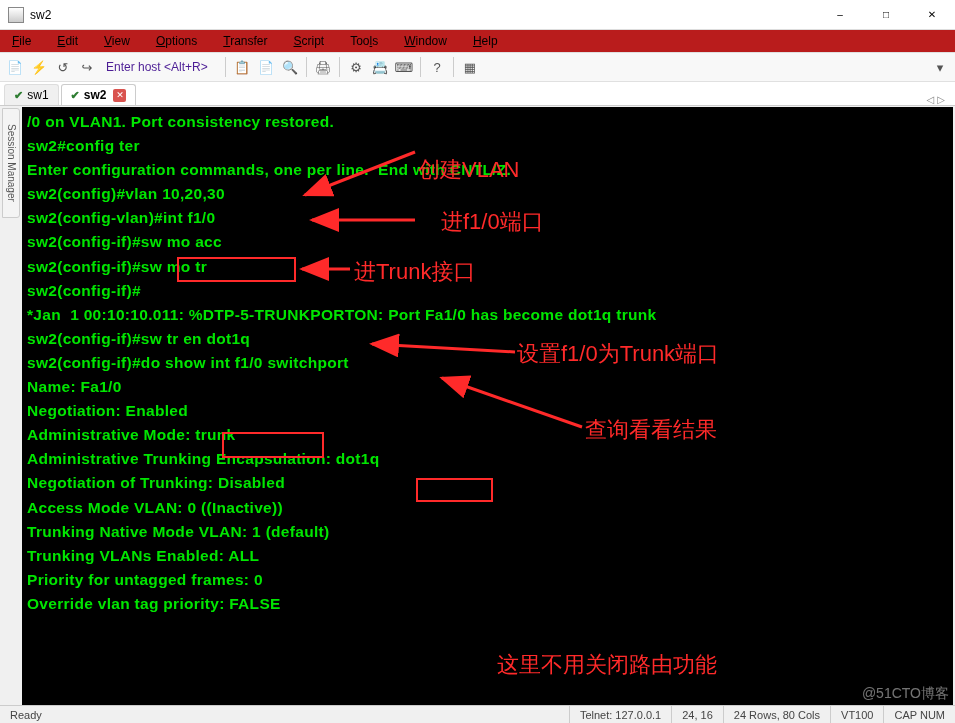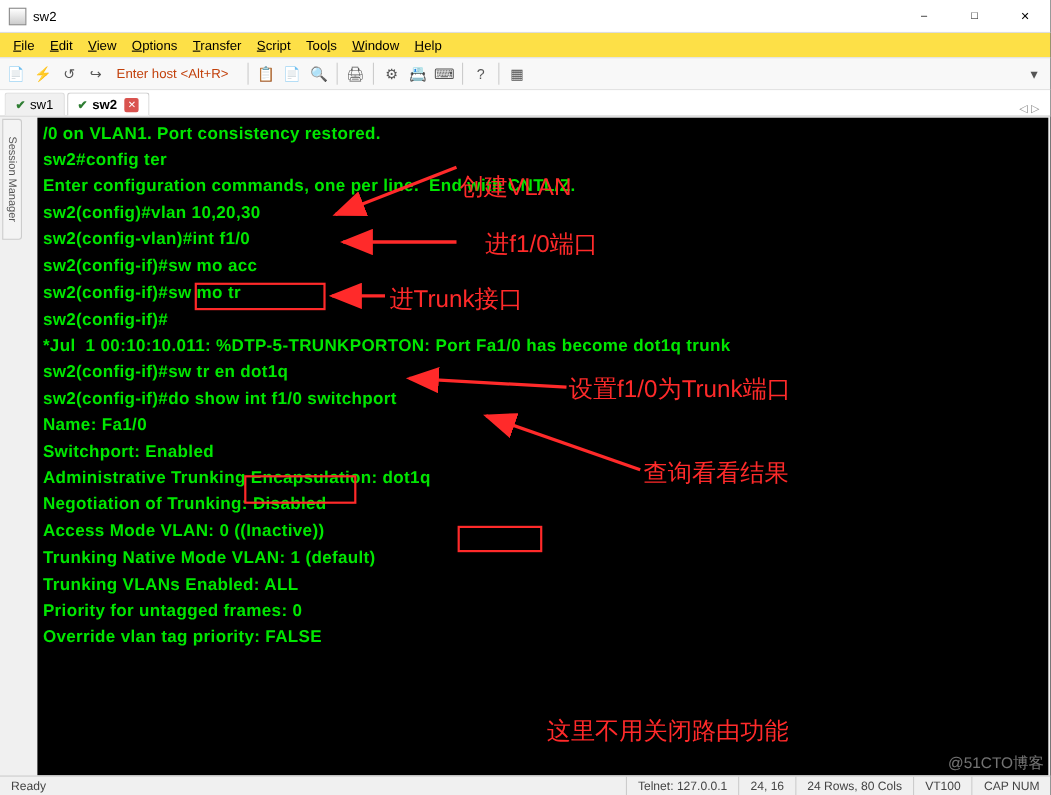--- a/index.html
+++ b/index.html
@@ -2,36 +2,36 @@
 <html><head>
 <meta charset="utf-8">
 <style>
   * { margin:0; padding:0; box-sizing:border-box; font-family: "Segoe UI", Tahoma, sans-serif; }
   body { width:955px; height:723px; background:#f0f0f0; position:relative; overflow:hidden; font-size:12px; }
   .titlebar { height:30px; background:#fff; display:flex; align-items:center; border-bottom:1px solid #ddd; }
   .titlebar .icon { width:16px; height:16px; margin:0 6px 0 8px; border:1px solid #888; background:linear-gradient(#fff,#ccc); }
   .titlebar .title { flex:0 0 auto; font-size:12px; }
   .titlebar .spacer { flex:1; }
   .winbtn { width:46px; height:30px; display:flex; align-items:center; justify-content:center; font-family: "Segoe MDL2 Assets", sans-serif; font-size:10px; }
-  .menubar { height:22px; background:#fde047; display:flex; align-items:center; padding:0 6px; gap:2px; font-size:12px; }
+  .menubar { height:22px; background:#b91c1c; display:flex; align-items:center; padding:0 6px; gap:14px; font-size:12px; }
   .menubar span { padding:2px 6px; }
   .menubar span u { text-decoration:underline; }
   .toolbar { height:30px; background:#f8f8f8; border-top:1px solid #e0e0e0; border-bottom:1px solid #e0e0e0; display:flex; align-items:center; padding:0 4px; gap:2px; }
   .tbtn { width:22px; height:22px; display:flex; align-items:center; justify-content:center; color:#555; border-radius:2px; font-size:13px; }
   .tsep { width:1px; height:20px; background:#ccc; margin:0 3px; }
-  .hostentry { color:#c2410c; font-size:12px; padding:0 6px; min-width:120px; }
+  .hostentry { color:#4c1d95; font-size:12px; padding:0 6px; min-width:120px; }
   .toolbar .rightdrop { margin-left:auto; }
   .tabbar { height:24px; background:#fff; border-bottom:1px solid #ccc; display:flex; align-items:flex-end; padding:0 4px; }
   .tab { display:flex; align-items:center; gap:4px; padding:3px 9px; font-size:12px; border:1px solid #ccc; border-bottom:none; margin-right:2px; background:#fff; border-radius:3px 3px 0 0; }
   .tab.inactive { background:#f0f0f0; border-color:#ddd; }
   .tab .chk { color:#2e7d32; font-weight:bold; font-size:11px; }
   .tab .closex { width:13px; height:13px; background:#d9534f; color:#fff; font-size:9px; display:flex; align-items:center; justify-content:center; margin-left:3px; border-radius:2px; }
   .tabnav { margin-left:auto; display:flex; gap:3px; color:#888; font-size:10px; padding-right:6px; }
   .sessmgr { position:absolute; left:2px; top:108px; width:18px; height:110px; background:#f4f4f4; border:1px solid #ccc; writing-mode:vertical-rl; text-orientation:mixed; font-size:10px; display:flex; align-items:center; justify-content:center; color:#555; border-radius:0 3px 3px 0; }
-  .terminal { position:absolute; left:22px; right:2px; top:107px; bottom:18px; background:#000; overflow:hidden; padding:3px 5px; font-family: "Consolas","Courier New",monospace; font-size:15.5px; line-height:24.1px; color:#00e600; font-weight:bold; letter-spacing:0.3px;margin-left:12px; }
+  .terminal { position:absolute; left:22px; right:2px; top:107px; bottom:18px; background:#000; overflow:hidden; padding:3px 5px; font-family: "Consolas","Courier New",monospace; font-size:15.5px; line-height:24.1px; color:#00e600; font-weight:bold; letter-spacing:0.3px; }
   .terminal .line { white-space:pre; position:relative; }
   .statusbar { position:absolute; left:0; right:0; bottom:0; height:18px; background:#f0f0f0; border-top:1px solid #ccc; display:flex; font-size:11px; color:#444; }
   .statusbar .cell { padding:0 10px; border-left:1px solid #ccc; height:100%; display:flex; align-items:center; }
   .statusbar .cell:first-child { border-left:none; flex:0 0 auto; }
   .statusbar .grow { flex:1; }
   .annot { position:absolute; color:#ff2a2a; font-family:"Microsoft YaHei","SimHei",sans-serif; font-size:22px; font-weight:500; pointer-events:none; z-index:30; }
   .redbox { position:absolute; border:2px solid #ff2a2a; pointer-events:none; z-index:25; }
   svg.arrow { position:absolute; pointer-events:none; z-index:28; }
   .watermark { position:absolute; right:6px; bottom:20px; color:rgba(255,255,255,0.45); font-size:14px; font-family:"Microsoft YaHei",sans-serif; z-index:40;text-align:center; }
 </style>
@@ -102,25 +102,26 @@
 
 <div class="terminal" id="term">
     <div class="line">/0 on VLAN1. Port consistency restored.</div>
     <div class="line">sw2#config ter</div>
     <div class="line">Enter configuration commands, one per line.  End with CNTL/Z.</div>
     <div class="line">sw2(config)#vlan 10,20,30</div>
     <div class="line">sw2(config-vlan)#int f1/0</div>
     <div class="line">sw2(config-if)#sw mo acc</div>
     <div class="line">sw2(config-if)#sw mo tr</div>
     <div class="line">sw2(config-if)#</div>
-    <div class="line">*Jul  1 00:10:10.011: %DTP-5-TRUNKPORTON: Port Fa1/0 has become dot1q trunk</div>
+    <div class="line">*Jan  1 00:10:10.011: %DTP-5-TRUNKPORTON: Port Fa1/0 has become dot1q trunk</div>
     <div class="line">sw2(config-if)#sw tr en dot1q</div>
     <div class="line">sw2(config-if)#do show int f1/0 switchport</div>
     <div class="line">Name: Fa1/0</div>
-    <div class="line">Switchport: Enabled</div>
+    <div class="line">Negotiation: Enabled</div>
+    <div class="line">Administrative Mode: trunk</div>
     <div class="line">Administrative Trunking Encapsulation: dot1q</div>
     <div class="line">Negotiation of Trunking: Disabled</div>
     <div class="line">Access Mode VLAN: 0 ((Inactive))</div>
     <div class="line">Trunking Native Mode VLAN: 1 (default)</div>
     <div class="line">Trunking VLANs Enabled: ALL</div>
     <div class="line">Priority for untagged frames: 0</div>
     <div class="line">Override vlan tag priority: FALSE</div>
   </div>
 
 <div class="redbox" style="left:177px; top:257px; width:119px; height:25px;"></div>

